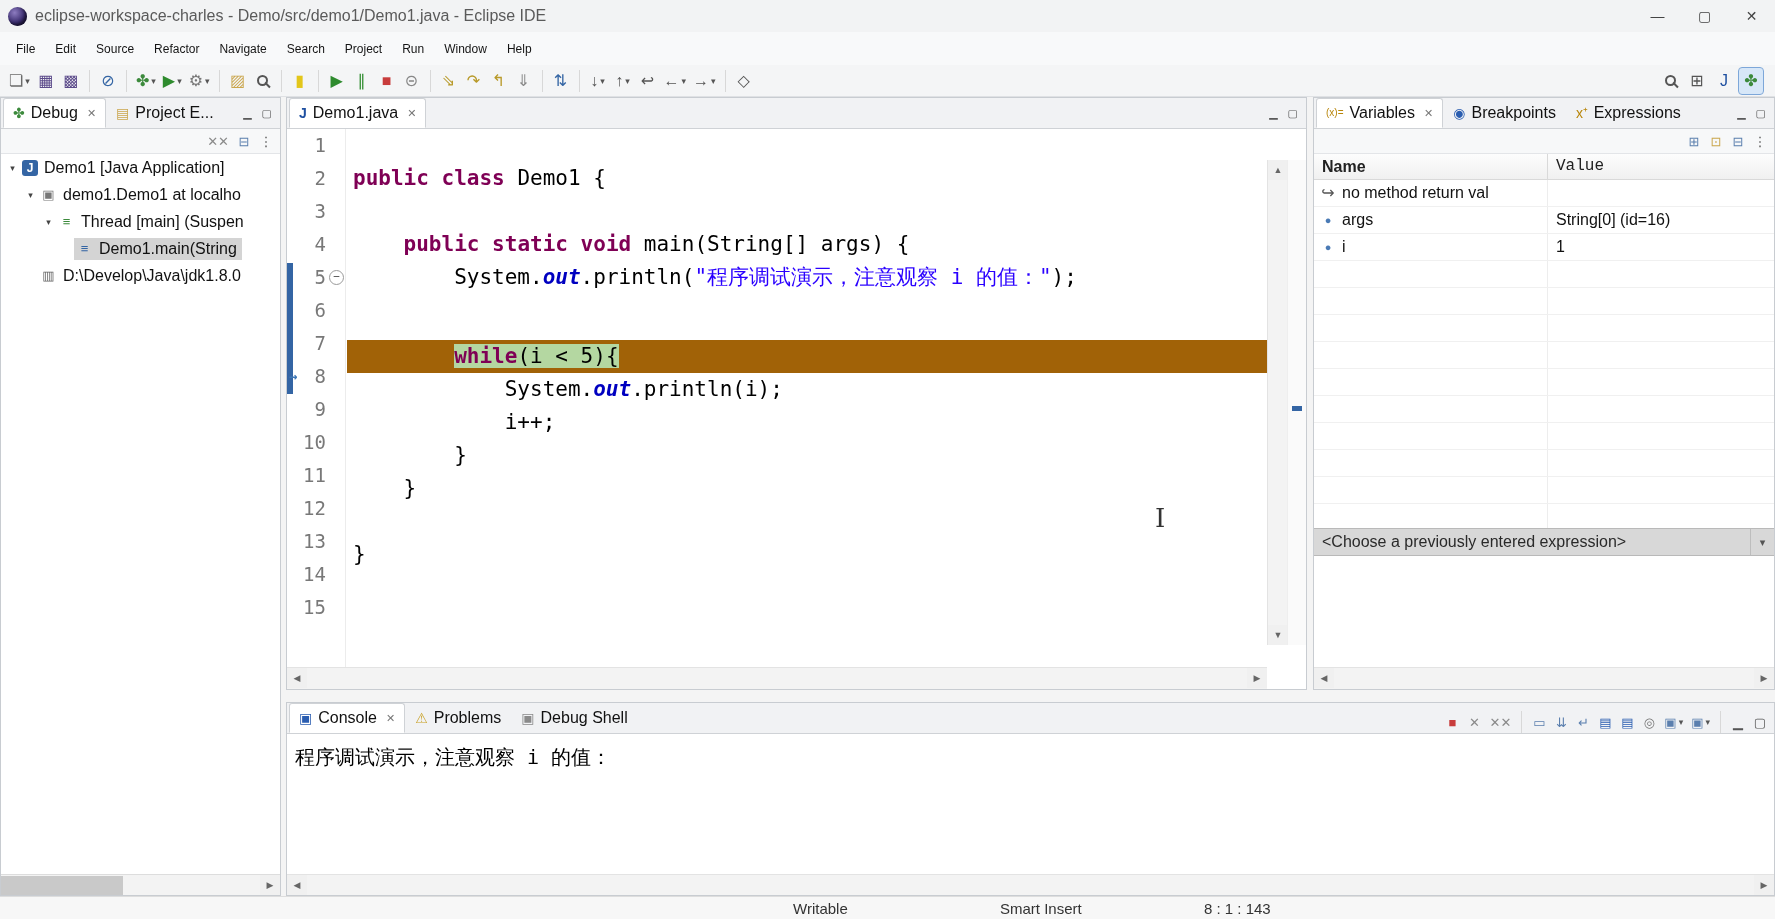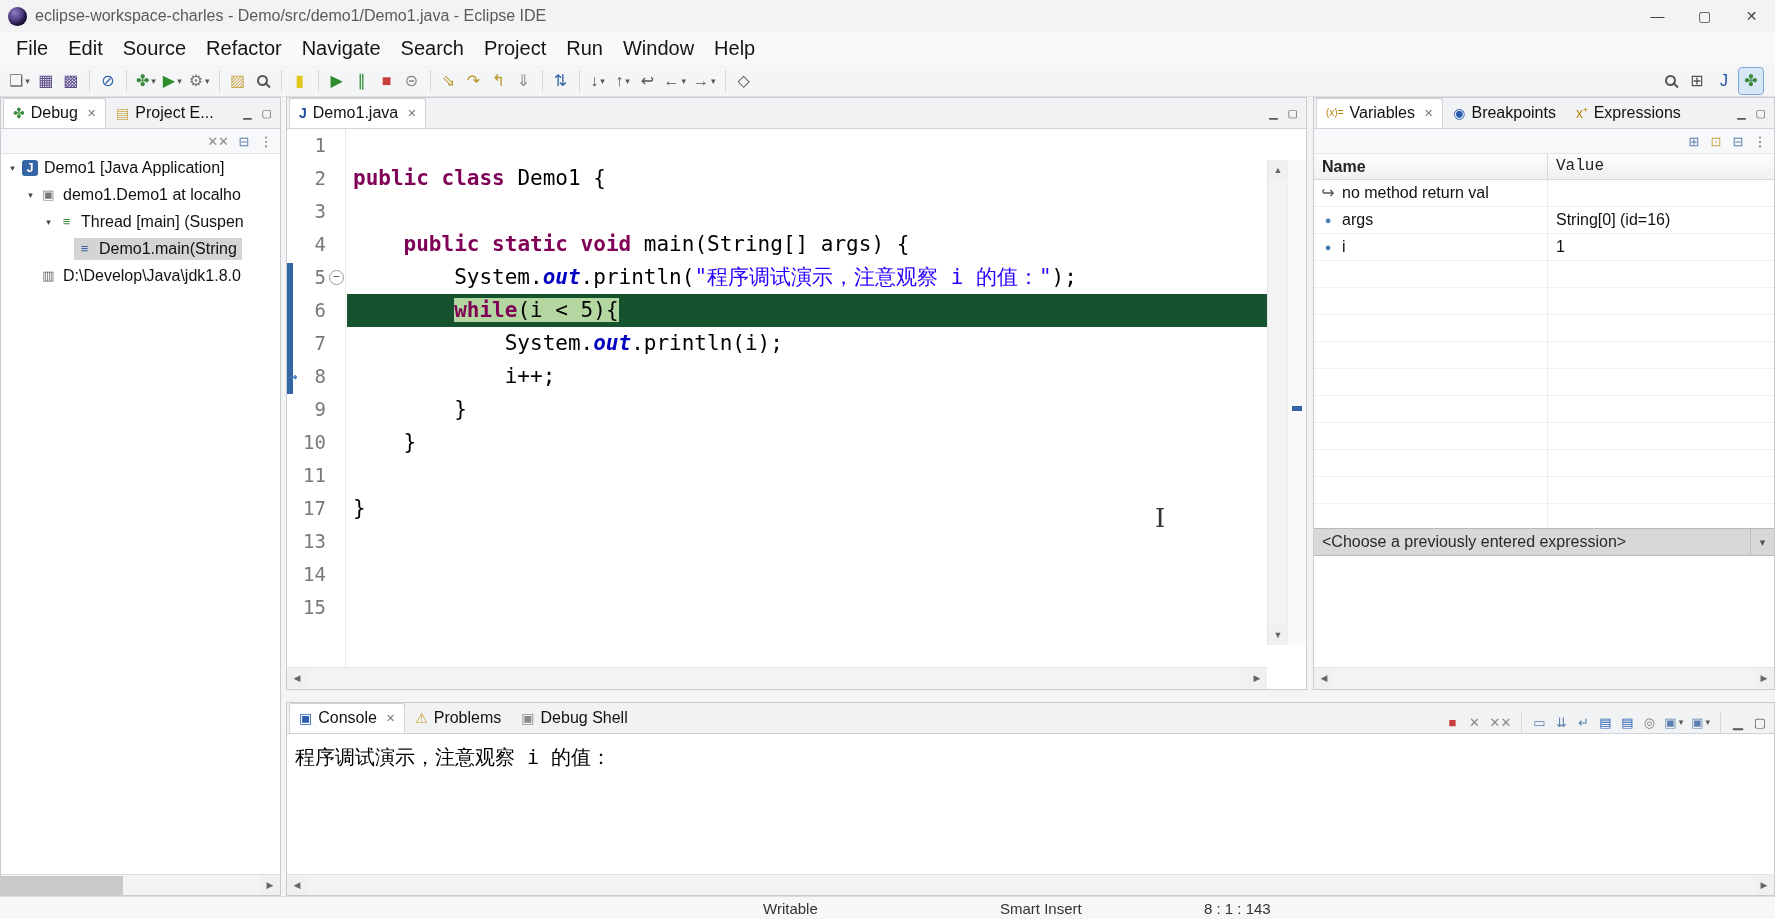--- a/index.html
+++ b/index.html
@@ -8,21 +8,21 @@
 
   
   #titlebar{position:absolute;top:0;left:0;right:0;height:32px;background:#f2f3f4;display:flex;align-items:center;padding-left:8px;}
   #eclipse-logo{width:19px;height:19px;border-radius:50%;background:radial-gradient(circle at 35% 30%, #8d7cc0, #3a2c6e 55%, #1d1440 90%);flex:none;box-shadow:inset -2px -2px 3px rgba(0,0,0,.5);}
   #window-title{margin-left:8px;font-size:16px;color:#5a5a5a;white-space:nowrap;}
   #win-controls{margin-left:auto;display:flex;height:100%;}
   .wbtn{width:47px;height:100%;display:flex;align-items:center;justify-content:center;color:#444;font-size:14px;}
 
   
   #menubar{position:absolute;top:32px;left:0;right:0;height:33px;background:#f8f9fa;display:flex;align-items:center;padding-left:6px;}
-  .menu-item{padding:5px 10px;font-size:20px;color:#151515;}
+  .menu-item{padding:5px 10px;font-size:12px;color:#151515;}
 
   
   #toolbar{position:absolute;top:65px;left:0;right:0;height:32px;background:#f4f5f6;border-bottom:1px solid #dfe1e4;display:flex;align-items:center;padding:0 6px;}
   #toolbar-main{display:flex;align-items:center;gap:1px;}
   #toolbar-right{margin-left:auto;display:flex;align-items:center;gap:3px;padding-right:6px;}
   .tbtn{height:26px;min-width:24px;padding:0 3px;display:flex;align-items:center;justify-content:center;border-radius:3px;cursor:default;}
   .tbtn.active{background:#d7e7f8;outline:1px solid #7da7d9;}
   .tbtn .glyph{font-size:16px;line-height:1;}
   .dd{font-size:9px;color:#555;margin-left:2px;}
   .tsep{width:1px;height:22px;background:#d8d8d8;margin:0 5px;}
@@ -66,21 +66,21 @@
   
   #editor-panel{left:286px;top:97px;width:1021px;height:593px;}
   #editor-body{position:absolute;top:31px;left:0;right:0;bottom:22px;background:#fff;}
   #gutter{position:absolute;left:0;top:0;width:59px;bottom:0;background:#fff;border-right:1px solid #ececec;}
   #range-strip{position:absolute;left:0;top:134px;width:6px;height:131px;background:#3465a4;}
   .gutter-row{position:relative;height:33px;line-height:33px;padding-right:19px;text-align:right;color:#787878;font-family:"DejaVu Sans Mono",monospace;font-size:19px;}
   .iparrow{position:absolute;left:2px;top:0;font-size:14px;font-weight:bold;color:#3e76b5;}
   .fold{position:absolute;right:1px;top:9px;width:15px;height:15px;border:1px solid #9a9a9a;border-radius:50%;background:#fff;color:#555;font-size:11px;line-height:12px;text-align:center;}
   #code{position:absolute;left:60px;top:0;right:39px;bottom:0;overflow:hidden;background:#fff;}
   .code-line{height:33px;line-height:33px;font-family:"DejaVu Sans Mono",monospace;font-size:21px;white-space:pre;padding-left:6px;}
-  .code-line.current{background:#14532d;}
+  .code-line.current{background:#a16207;margin-top:46px;}
   .ipline{background:#b4d7a1;}
   .tk-k{color:#7f0055;font-weight:bold;}
   .tk-s{color:#2a00ff;}
   .tk-f{color:#0000c0;font-style:italic;font-weight:bold;}
   .tk-p{color:#000;}
   #editor-vscroll{right:19px;top:31px;width:20px;bottom:22px;border-left:1px solid #e3e3e3;}
   #editor-overview{position:absolute;right:0;top:31px;width:19px;bottom:22px;background:#fafafa;border-left:1px solid #eee;}
   #overview-marker{position:absolute;left:4px;top:246px;width:10px;height:5px;background:#3465a4;}
   #editor-hscroll{left:0;right:39px;bottom:0;height:22px;border-top:1px solid #e3e3e3;}
   #mouse-cursor{position:absolute;left:868px;top:405px;font-family:"DejaVu Serif",serif;font-size:26px;color:#333;}
@@ -349,21 +349,21 @@
           <div class="gutter-row"><span class="lnum">2</span></div>
           <div class="gutter-row"><span class="lnum">3</span></div>
           <div class="gutter-row"><span class="lnum">4</span></div>
           <div class="gutter-row"><span class="lnum">5</span><span class="fold">−</span></div>
           <div class="gutter-row"><span class="lnum">6</span></div>
           <div class="gutter-row"><span class="lnum">7</span></div>
           <div class="gutter-row"><span class="iparrow">→</span><span class="lnum">8</span></div>
           <div class="gutter-row"><span class="lnum">9</span></div>
           <div class="gutter-row"><span class="lnum">10</span></div>
           <div class="gutter-row"><span class="lnum">11</span></div>
-          <div class="gutter-row"><span class="lnum">17</span></div>
+          <div class="gutter-row"><span class="lnum">12</span></div>
           <div class="gutter-row"><span class="lnum">13</span></div>
           <div class="gutter-row"><span class="lnum">14</span></div>
           <div class="gutter-row"><span class="lnum">15</span></div>
         </div>
       <div id="code">
           <div class="code-line"></div>
           <div class="code-line"><span class="tk-k">public</span><span class="tk-p"> </span><span class="tk-k">class</span><span class="tk-p"> Demo1 {</span></div>
           <div class="code-line"></div>
           <div class="code-line"><span class="tk-p">    </span><span class="tk-k">public</span><span class="tk-p"> </span><span class="tk-k">static</span><span class="tk-p"> </span><span class="tk-k">void</span><span class="tk-p"> main(String[] args) {</span></div>
           <div class="code-line"><span class="tk-p">        System.</span><span class="tk-f">out</span><span class="tk-p">.println(</span><span class="tk-s">"程序调试演示，注意观察 i 的值："</span><span class="tk-p">);</span></div>
@@ -574,18 +574,18 @@
     <div id="console-body">
       <div id="console-output">程序调试演示，注意观察 i 的值：</div>
     </div>
     <div id="console-hscroll" class="sbar">
       <span class="sb sb-left">◀</span>
       <span class="sb sb-right">▶</span>
     </div>
   </div>
 
   <div id="statusbar">
-    <span class="status-item" style="left:763px">Writable</span>
+    <span class="status-item" style="left:793px">Writable</span>
     <span class="status-item" style="left:1000px">Smart Insert</span>
     <span class="status-item" style="left:1204px">8 : 1 : 143</span>
   </div>
 
 </div>
 
 </body></html>

